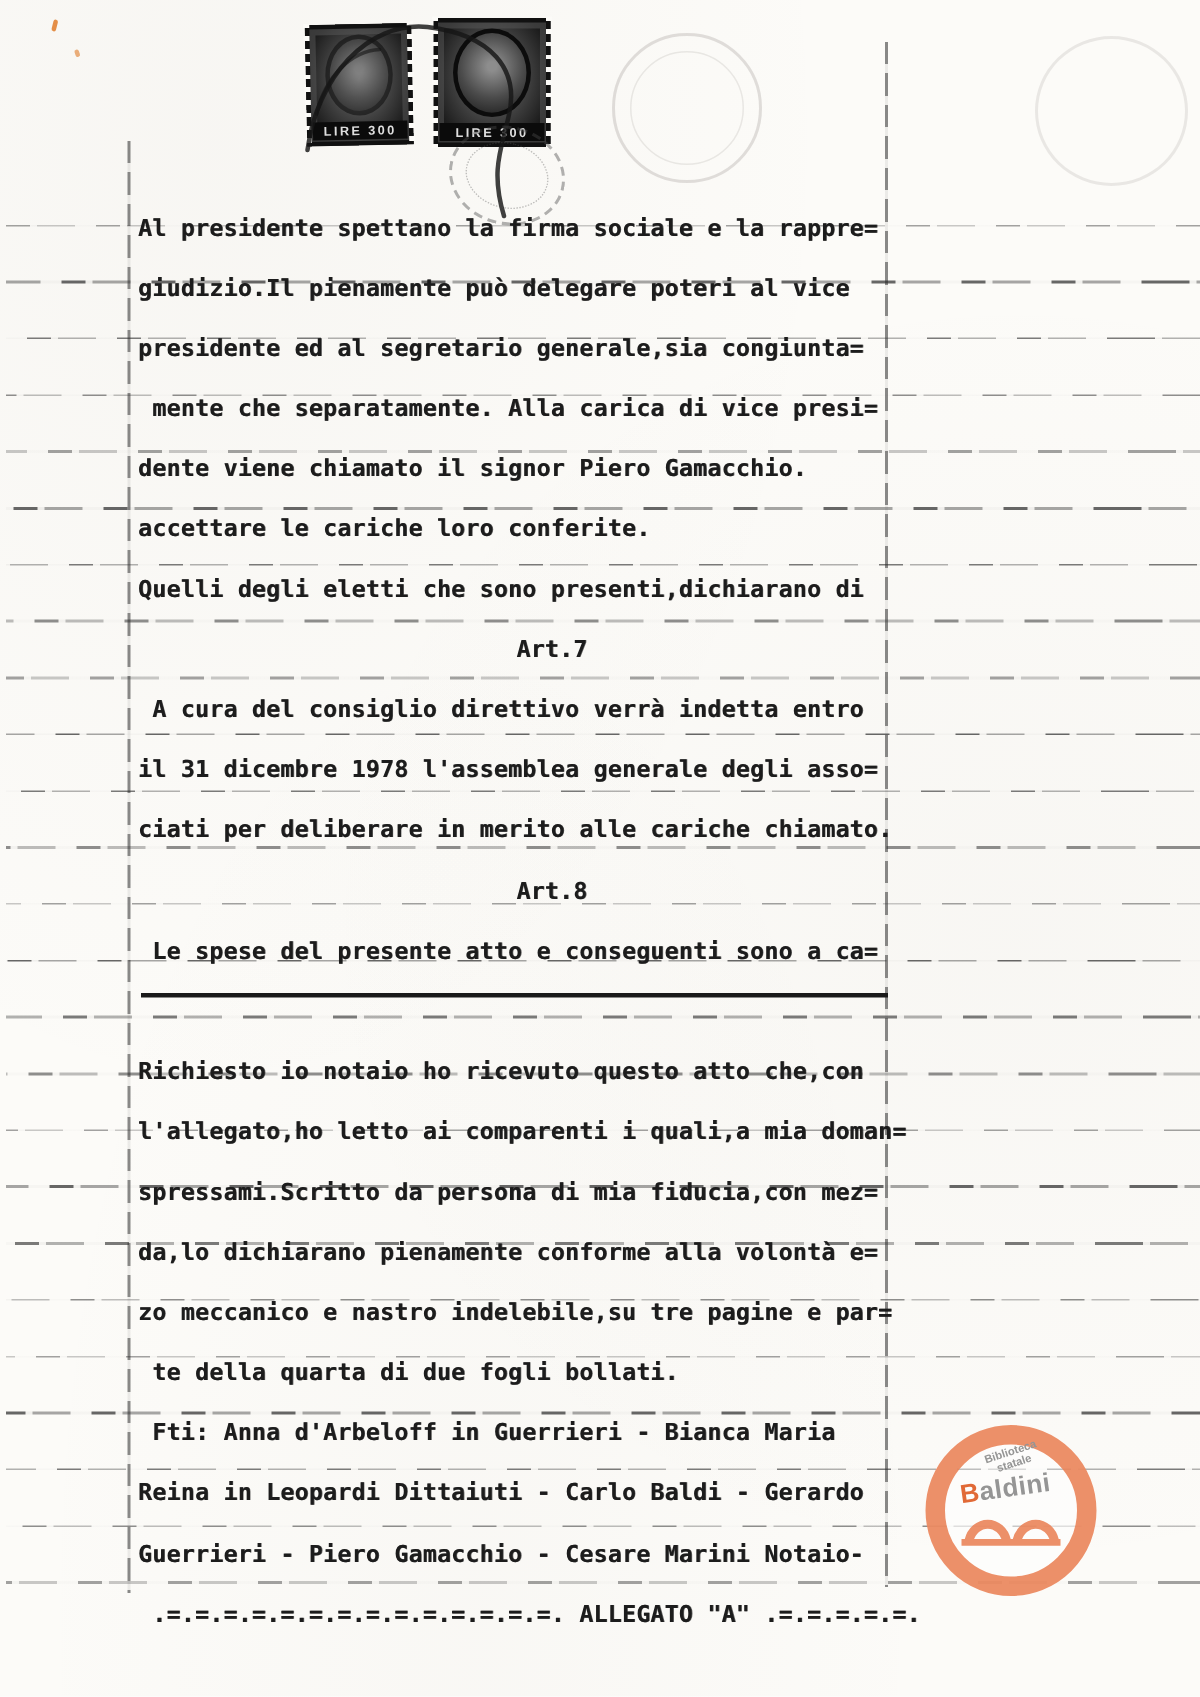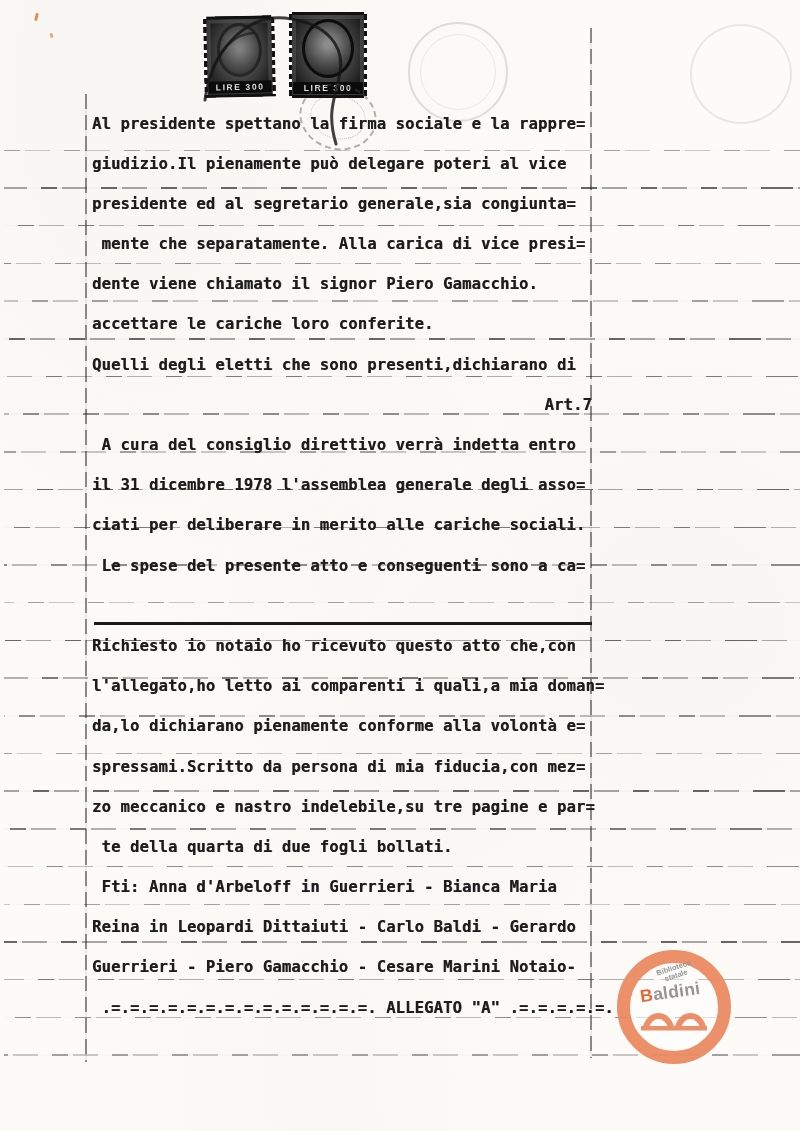--- a/index.html
+++ b/index.html
@@ -26,22 +26,22 @@
   }
   .vline.left{left:85px; top:94px; height:968px;}
   .vline.right{left:590px; top:28px; height:1030px;}
   
   .textcol{position:absolute; left:92px; top:112px; width:500px;}
   .row{
     height:37.7px; display:flex; align-items:flex-start; padding-top:2.5px;
     font-size:15.6px; font-weight:bold; color:#1c1c1c; letter-spacing:0.1px;
     text-shadow:0.4px 0 0 rgba(20,20,20,0.65);
   }
-  .row .txt{white-space:pre;}
-  .row.center{justify-content:flex-end; padding-left:52px;}
+  .row .txt{white-space:pre;margin-top:28px;}
+  .row.center{justify-content:center; padding-left:52px;}
   .row .fill{flex:1; height:25px; border-bottom:3px solid #1a1a1a; margin-left:2px;}
   
   .stamp{
     position:absolute;
     background:radial-gradient(ellipse at 50% 45%, #7a7a7a 0%, #4b4b4b 35%, #1d1d1d 72%, #101010 100%);
     box-shadow:inset 0 0 0 3px rgba(12,12,12,0.9), inset 0 0 0 7px rgba(90,90,90,0.5);
   }
   .stamp::before,.stamp::after{
     content:""; position:absolute; top:-1px; bottom:-1px; width:4px;
     background:repeating-linear-gradient(180deg, #fcfbf8 0 3px, transparent 3px 8.5px);
@@ -179,39 +179,42 @@
       <div class="row center">
         <span class="txt">Art.7</span>
       </div>
       <div class="row">
         <span class="txt"> A cura del consiglio direttivo verrà indetta entro</span>
       </div>
       <div class="row">
         <span class="txt">il 31 dicembre 1978 l'assemblea generale degli asso=</span>
       </div>
       <div class="row">
-        <span class="txt">ciati per deliberare in merito alle cariche sociali.</span>
+        <span class="txt">ciati per deliberare in merito alle cariche chiamato.</span>
+      </div>
+      <div class="row center">
+        <span class="txt">Art.8</span>
       </div>
       <div class="row">
         <span class="txt"> Le spese del presente atto e conseguenti sono a ca=</span>
       </div>
       <div class="row">
         <span class="fill"></span>
       </div>
       <div class="row">
         <span class="txt">Richiesto io notaio ho ricevuto questo atto che,con</span>
       </div>
       <div class="row">
         <span class="txt">l'allegato,ho letto ai comparenti i quali,a mia doman=</span>
       </div>
       <div class="row">
+        <span class="txt">spressami.Scritto da persona di mia fiducia,con mez=</span>
+      </div>
+      <div class="row">
         <span class="txt">da,lo dichiarano pienamente conforme alla volontà e=</span>
-      </div>
-      <div class="row">
-        <span class="txt">spressami.Scritto da persona di mia fiducia,con mez=</span>
       </div>
       <div class="row">
         <span class="txt">zo meccanico e nastro indelebile,su tre pagine e par=</span>
       </div>
       <div class="row">
         <span class="txt"> te della quarta di due fogli bollati.</span>
       </div>
       <div class="row">
         <span class="txt"> Fti: Anna d'Arbeloff in Guerrieri - Bianca Maria</span>
       </div>

